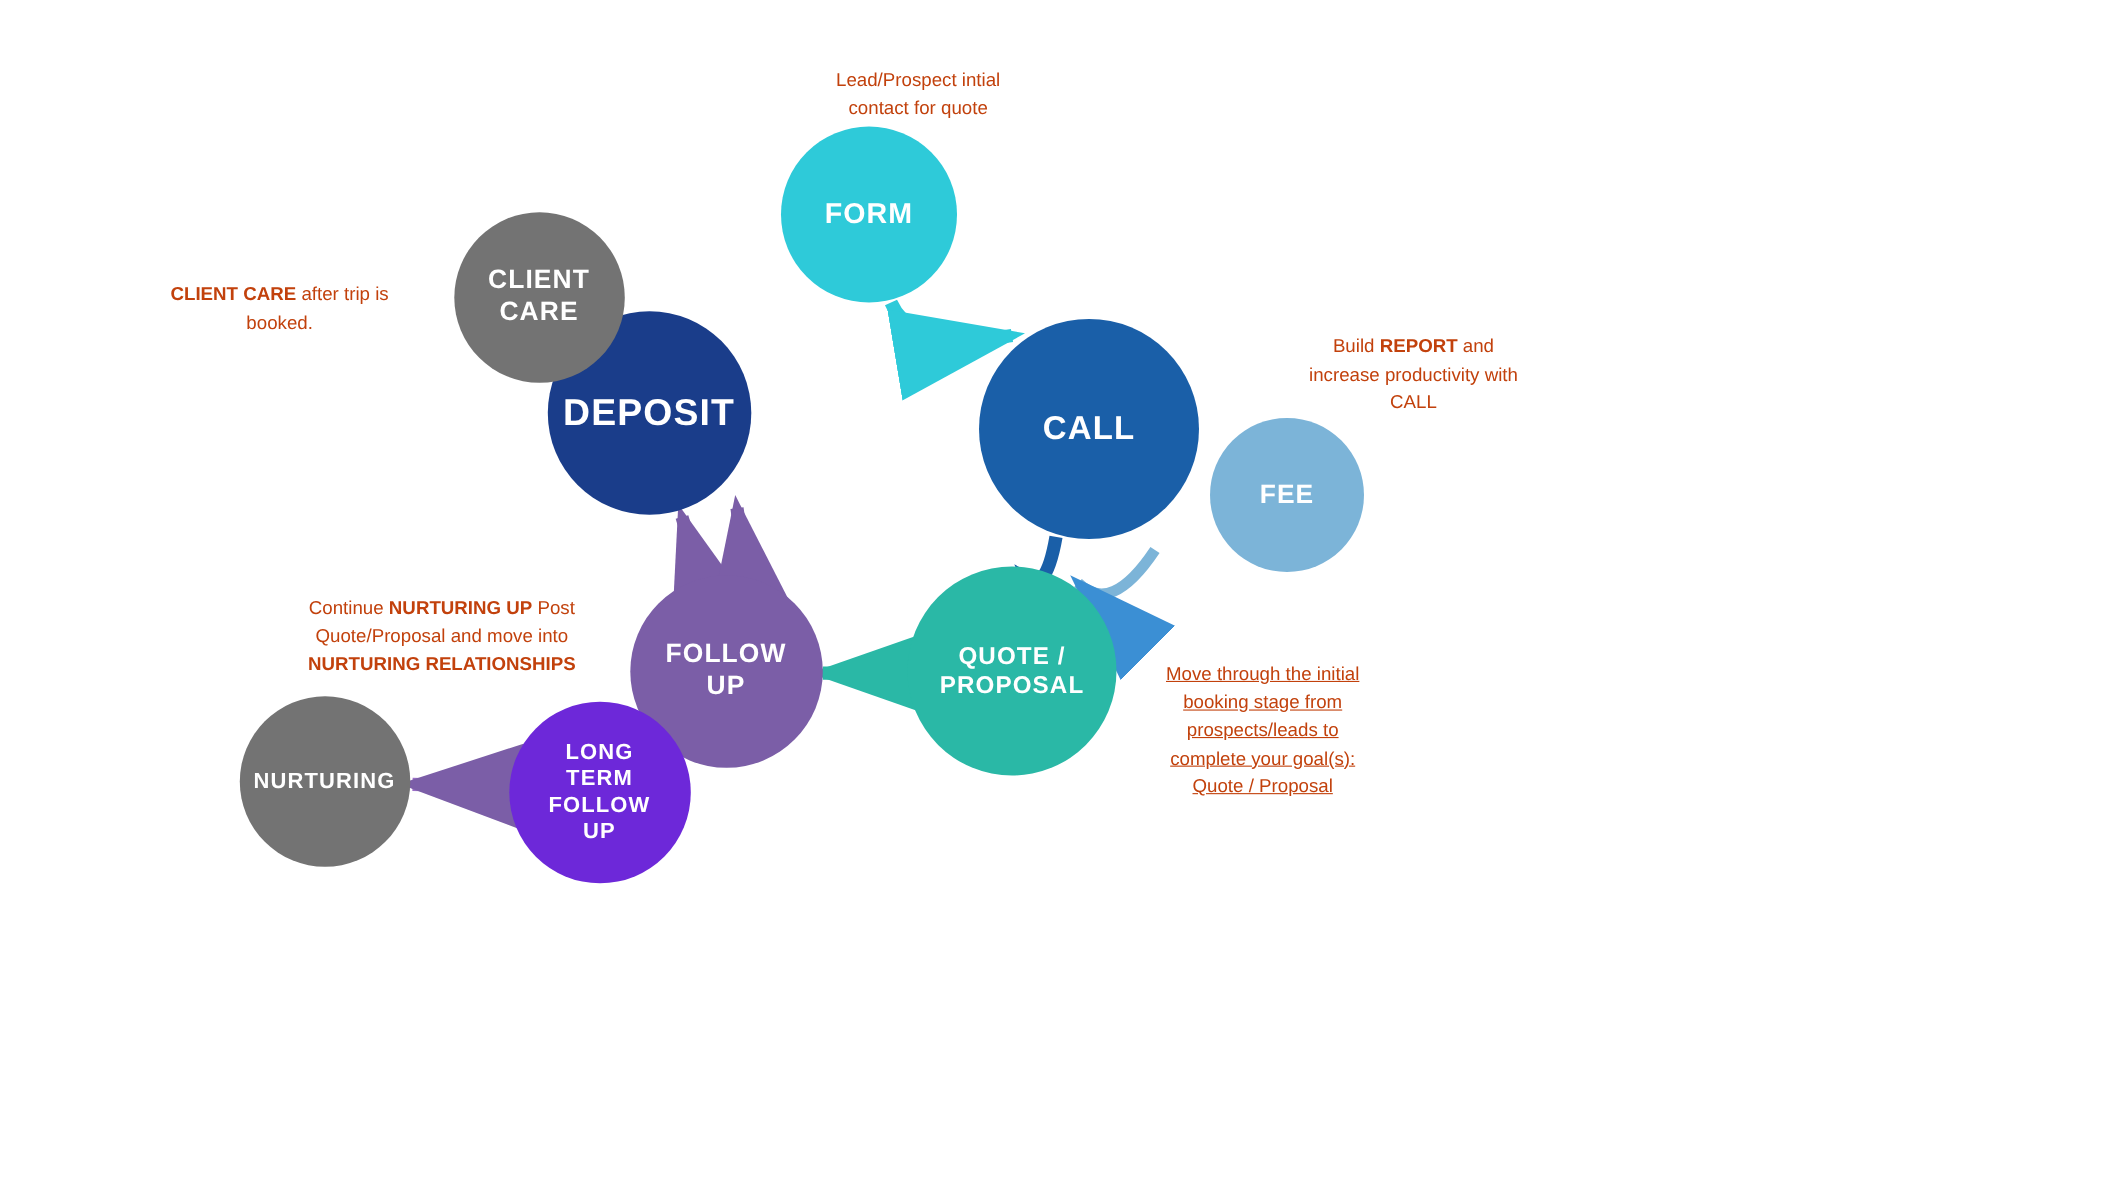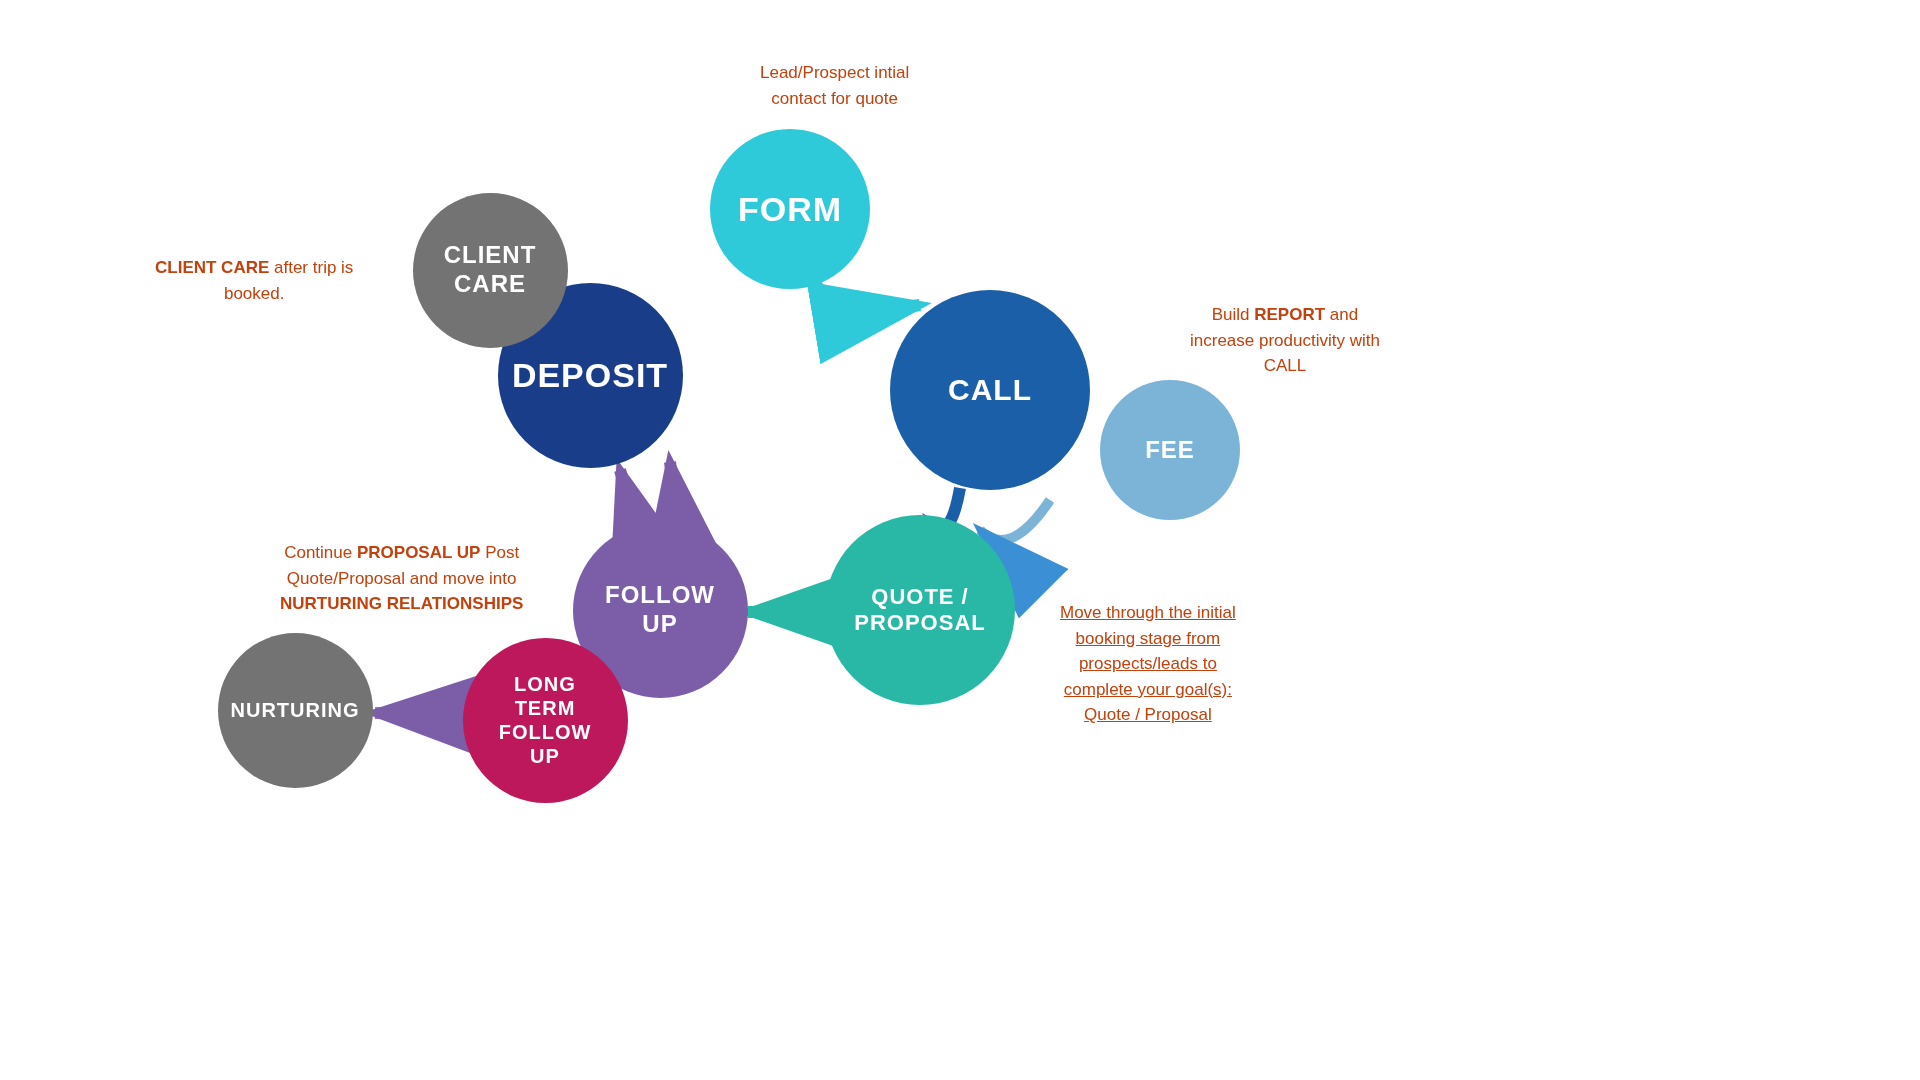--- a/index.html
+++ b/index.html
@@ -106,30 +106,30 @@
   <path d="M 640 538 L 620 470" stroke="#7b5ea7" stroke-width="12" fill="none" marker-end="url(#arrow-purple)"></path>
   <path d="M 680 535 L 670 462" stroke="#7b5ea7" stroke-width="12" fill="none" marker-end="url(#arrow-purple)"></path>
 
   <path d="M 585 685 Q 575 700 565 680" stroke="#7b5ea7" stroke-width="10" fill="none"></path>
 
   <path d="M 462 715 L 375 713" stroke="#9b6fc7" stroke-width="12" fill="none" marker-end="url(#arrow-purple)"></path>
 
 </svg>
 
 <div id="circles-container">
-    <div class="circle" style="width: 160px; height: 160px; background-color: rgb(46, 202, 217); left: 710px; top: 129px; font-size: 34px;">FORM</div>
+    <div class="circle" style="width: 160px; height: 160px; background-color: rgb(46, 202, 217); left: 710px; top: 115px; font-size: 26px;">FORM</div>
     <div class="circle" style="width: 200px; height: 200px; background-color: rgb(26, 95, 168); left: 890px; top: 290px; font-size: 30px;">CALL</div>
     <div class="circle" style="width: 140px; height: 140px; background-color: rgb(124, 180, 216); left: 1100px; top: 380px; font-size: 24px;">FEE</div>
     <div class="circle" style="width: 190px; height: 190px; background-color: rgb(42, 184, 166); left: 825px; top: 515px; font-size: 22px;">QUOTE /<br>PROPOSAL</div>
     <div class="circle" style="width: 175px; height: 175px; background-color: rgb(123, 94, 167); left: 572.5px; top: 522.5px; font-size: 24px;">FOLLOW<br>UP</div>
-    <div class="circle" style="width: 165px; height: 165px; background-color: #be185d; left: 462.5px; top: 637.5px; font-size: 20px;">LONG<br>TERM<br>FOLLOW<br>UP</div>
+    <div class="circle" style="width: 165px; height: 165px; background-color: #6d28d9; left: 462.5px; top: 637.5px; font-size: 20px;">LONG<br>TERM<br>FOLLOW<br>UP</div>
     <div class="circle" style="width: 155px; height: 155px; background-color: #737373; left: 217.5px; top: 632.5px; font-size: 20px;">NURTURING</div>
     <div class="circle" style="width: 185px; height: 185px; background-color: rgb(26, 61, 138); left: 497.5px; top: 282.5px; font-size: 34px;">DEPOSIT</div>
     <div class="circle" style="width: 155px; height: 155px; background-color: #737373; left: 412.5px; top: 192.5px; font-size: 24px;">CLIENT<br>CARE</div>
   </div>
 
 <div id="labels-container">
     <div class="label" style="left: 760px; top: 60px; font-size: 17px; max-width: 280px;">Lead/Prospect intial<br>contact for quote</div>
     <div class="label" style="left: 1190px; top: 290px; font-size: 17px; max-width: 280px; margin-top: 12px;">Build <strong>REPORT</strong> and<br>increase productivity with<br>CALL</div>
     <div class="label" style="left: 1060px; top: 600px; font-size: 17px; max-width: 280px; text-decoration: underline;">Move through the initial<br>booking stage from<br>prospects/leads to<br>complete your goal(s):<br>Quote / Proposal</div>
-    <div class="label" style="left: 280px; top: 540px; font-size: 17px; max-width: 280px;">Continue <strong>PROPOSAL UP</strong> Post<br>Quote/Proposal and move into<br><strong>NURTURING RELATIONSHIPS</strong></div>
+    <div class="label" style="left: 280px; top: 540px; font-size: 17px; max-width: 280px;">Continue <strong>NURTURING UP</strong> Post<br>Quote/Proposal and move into<br><strong>NURTURING RELATIONSHIPS</strong></div>
     <div class="label" style="left: 155px; top: 255px; font-size: 17px; max-width: 280px;"><strong>CLIENT CARE</strong> after trip is<br>booked.</div>
   </div>
 
 </body></html>

